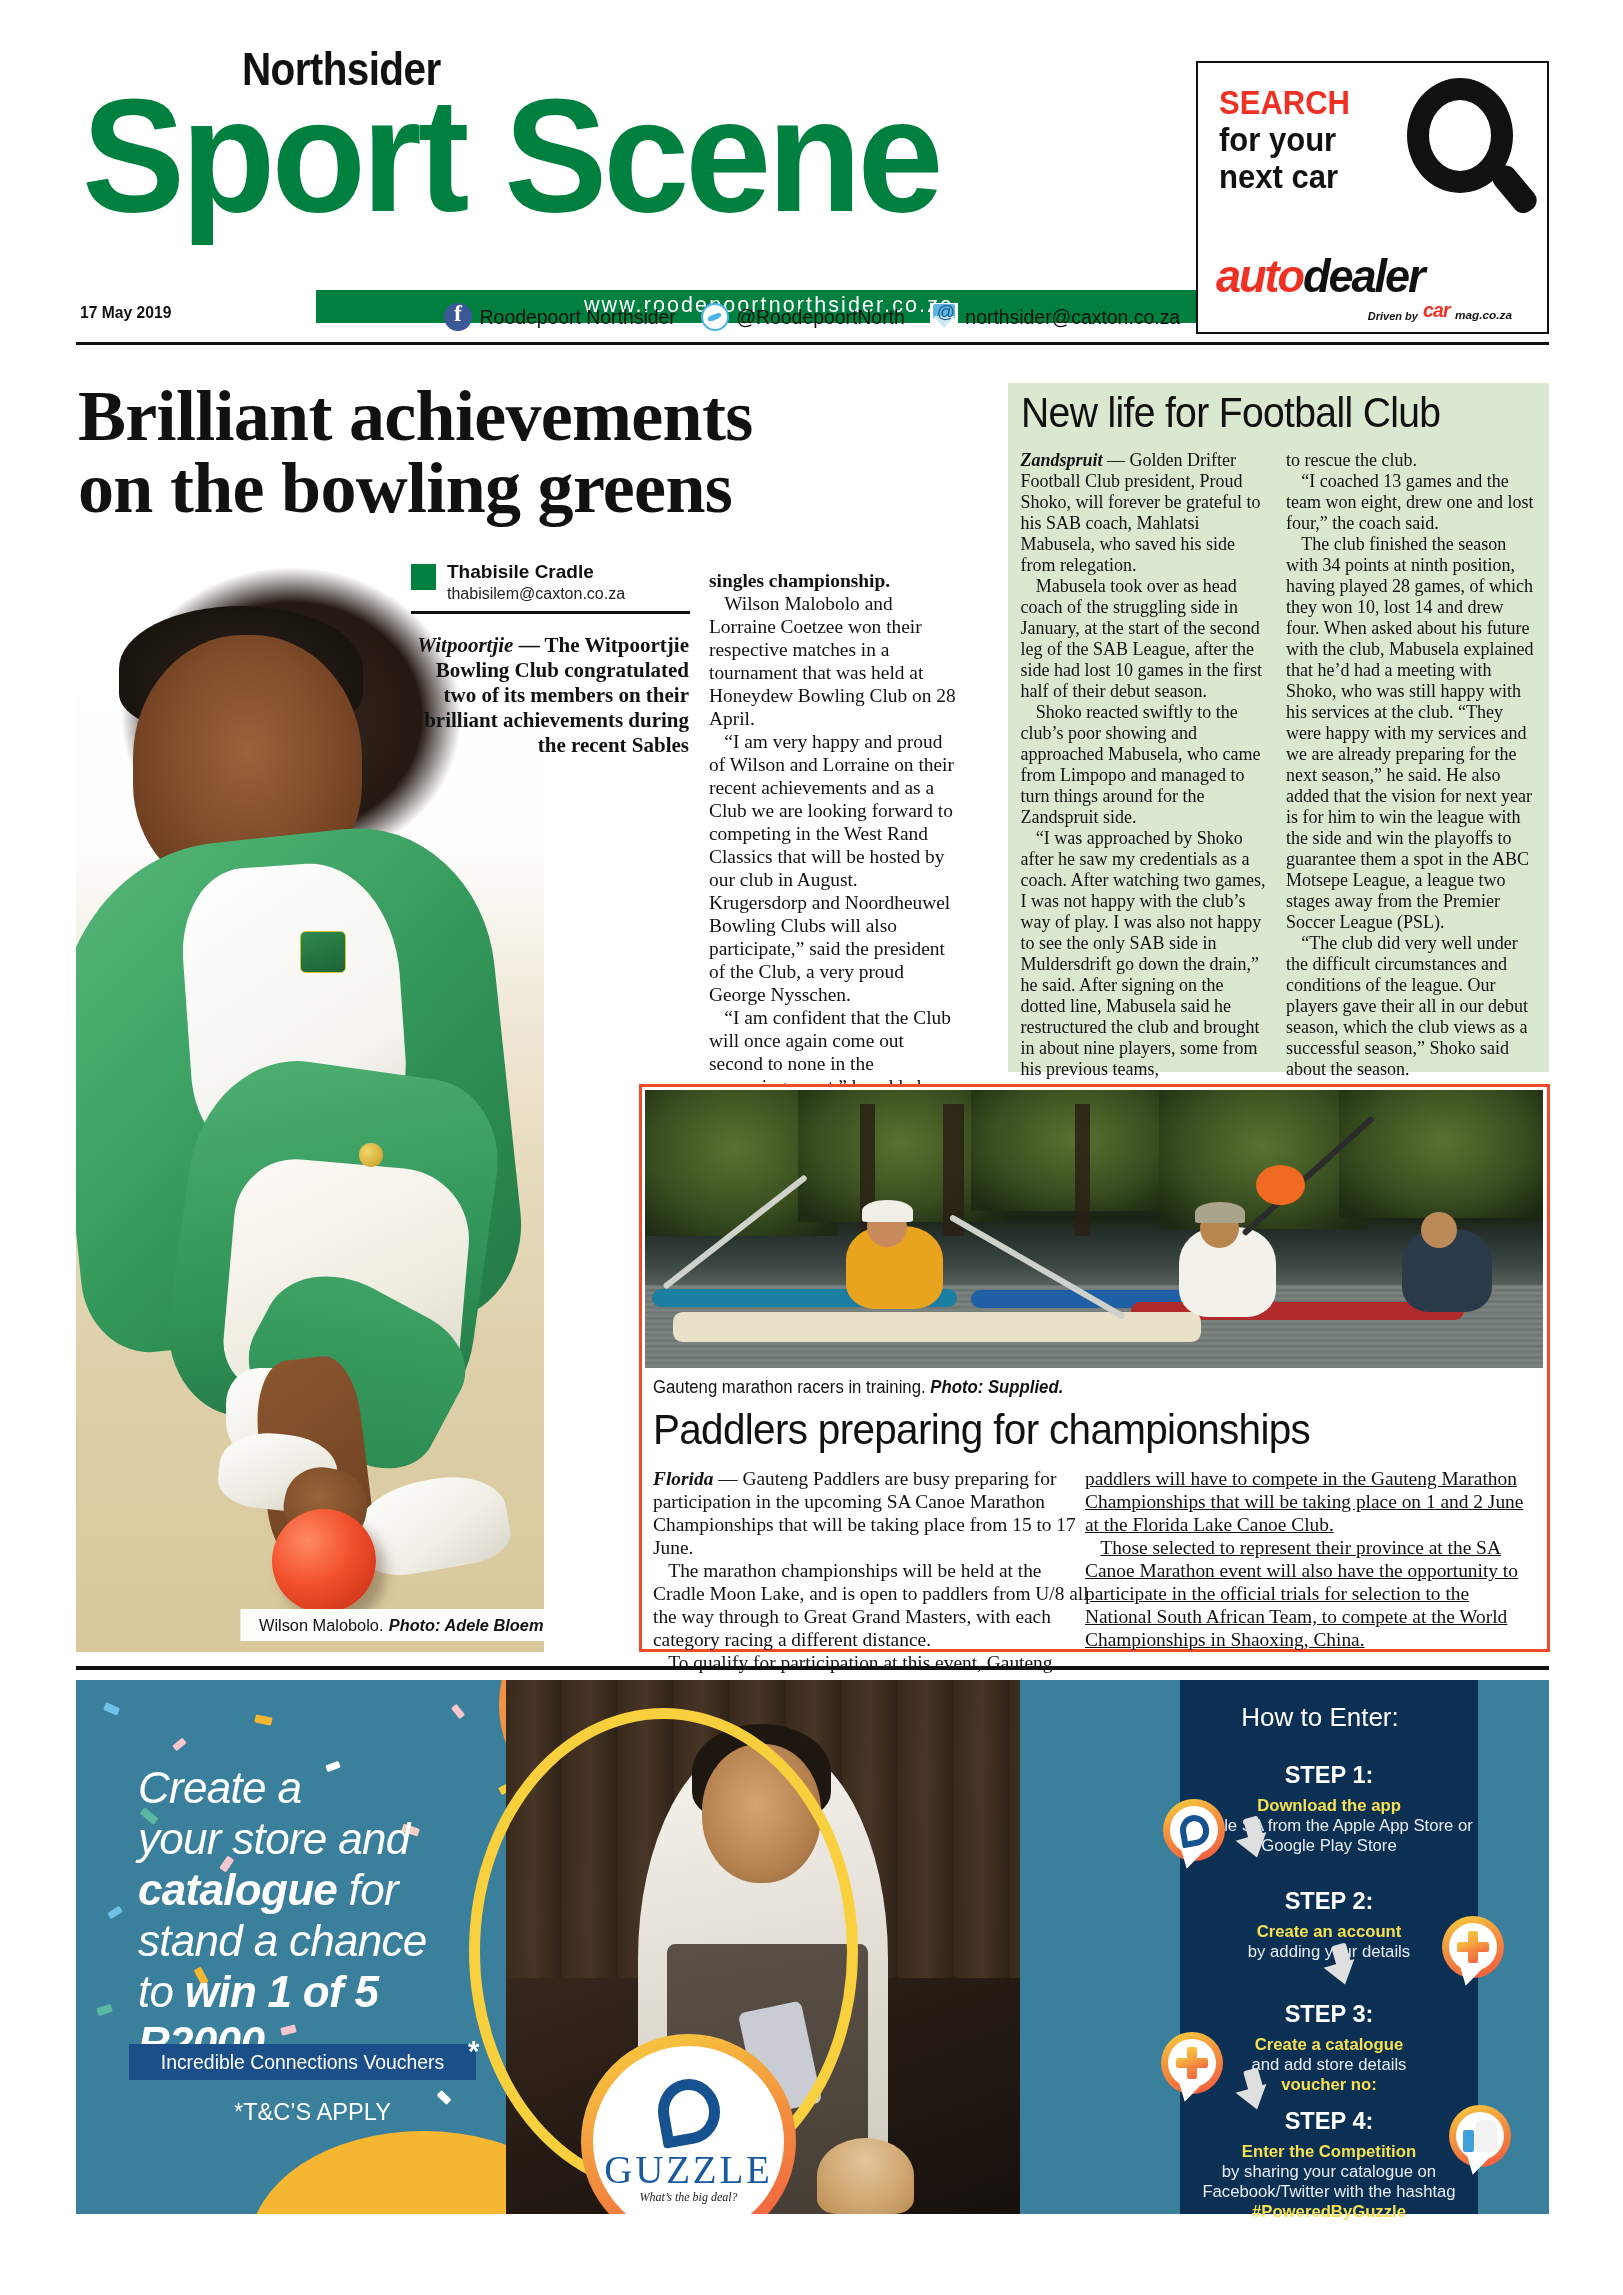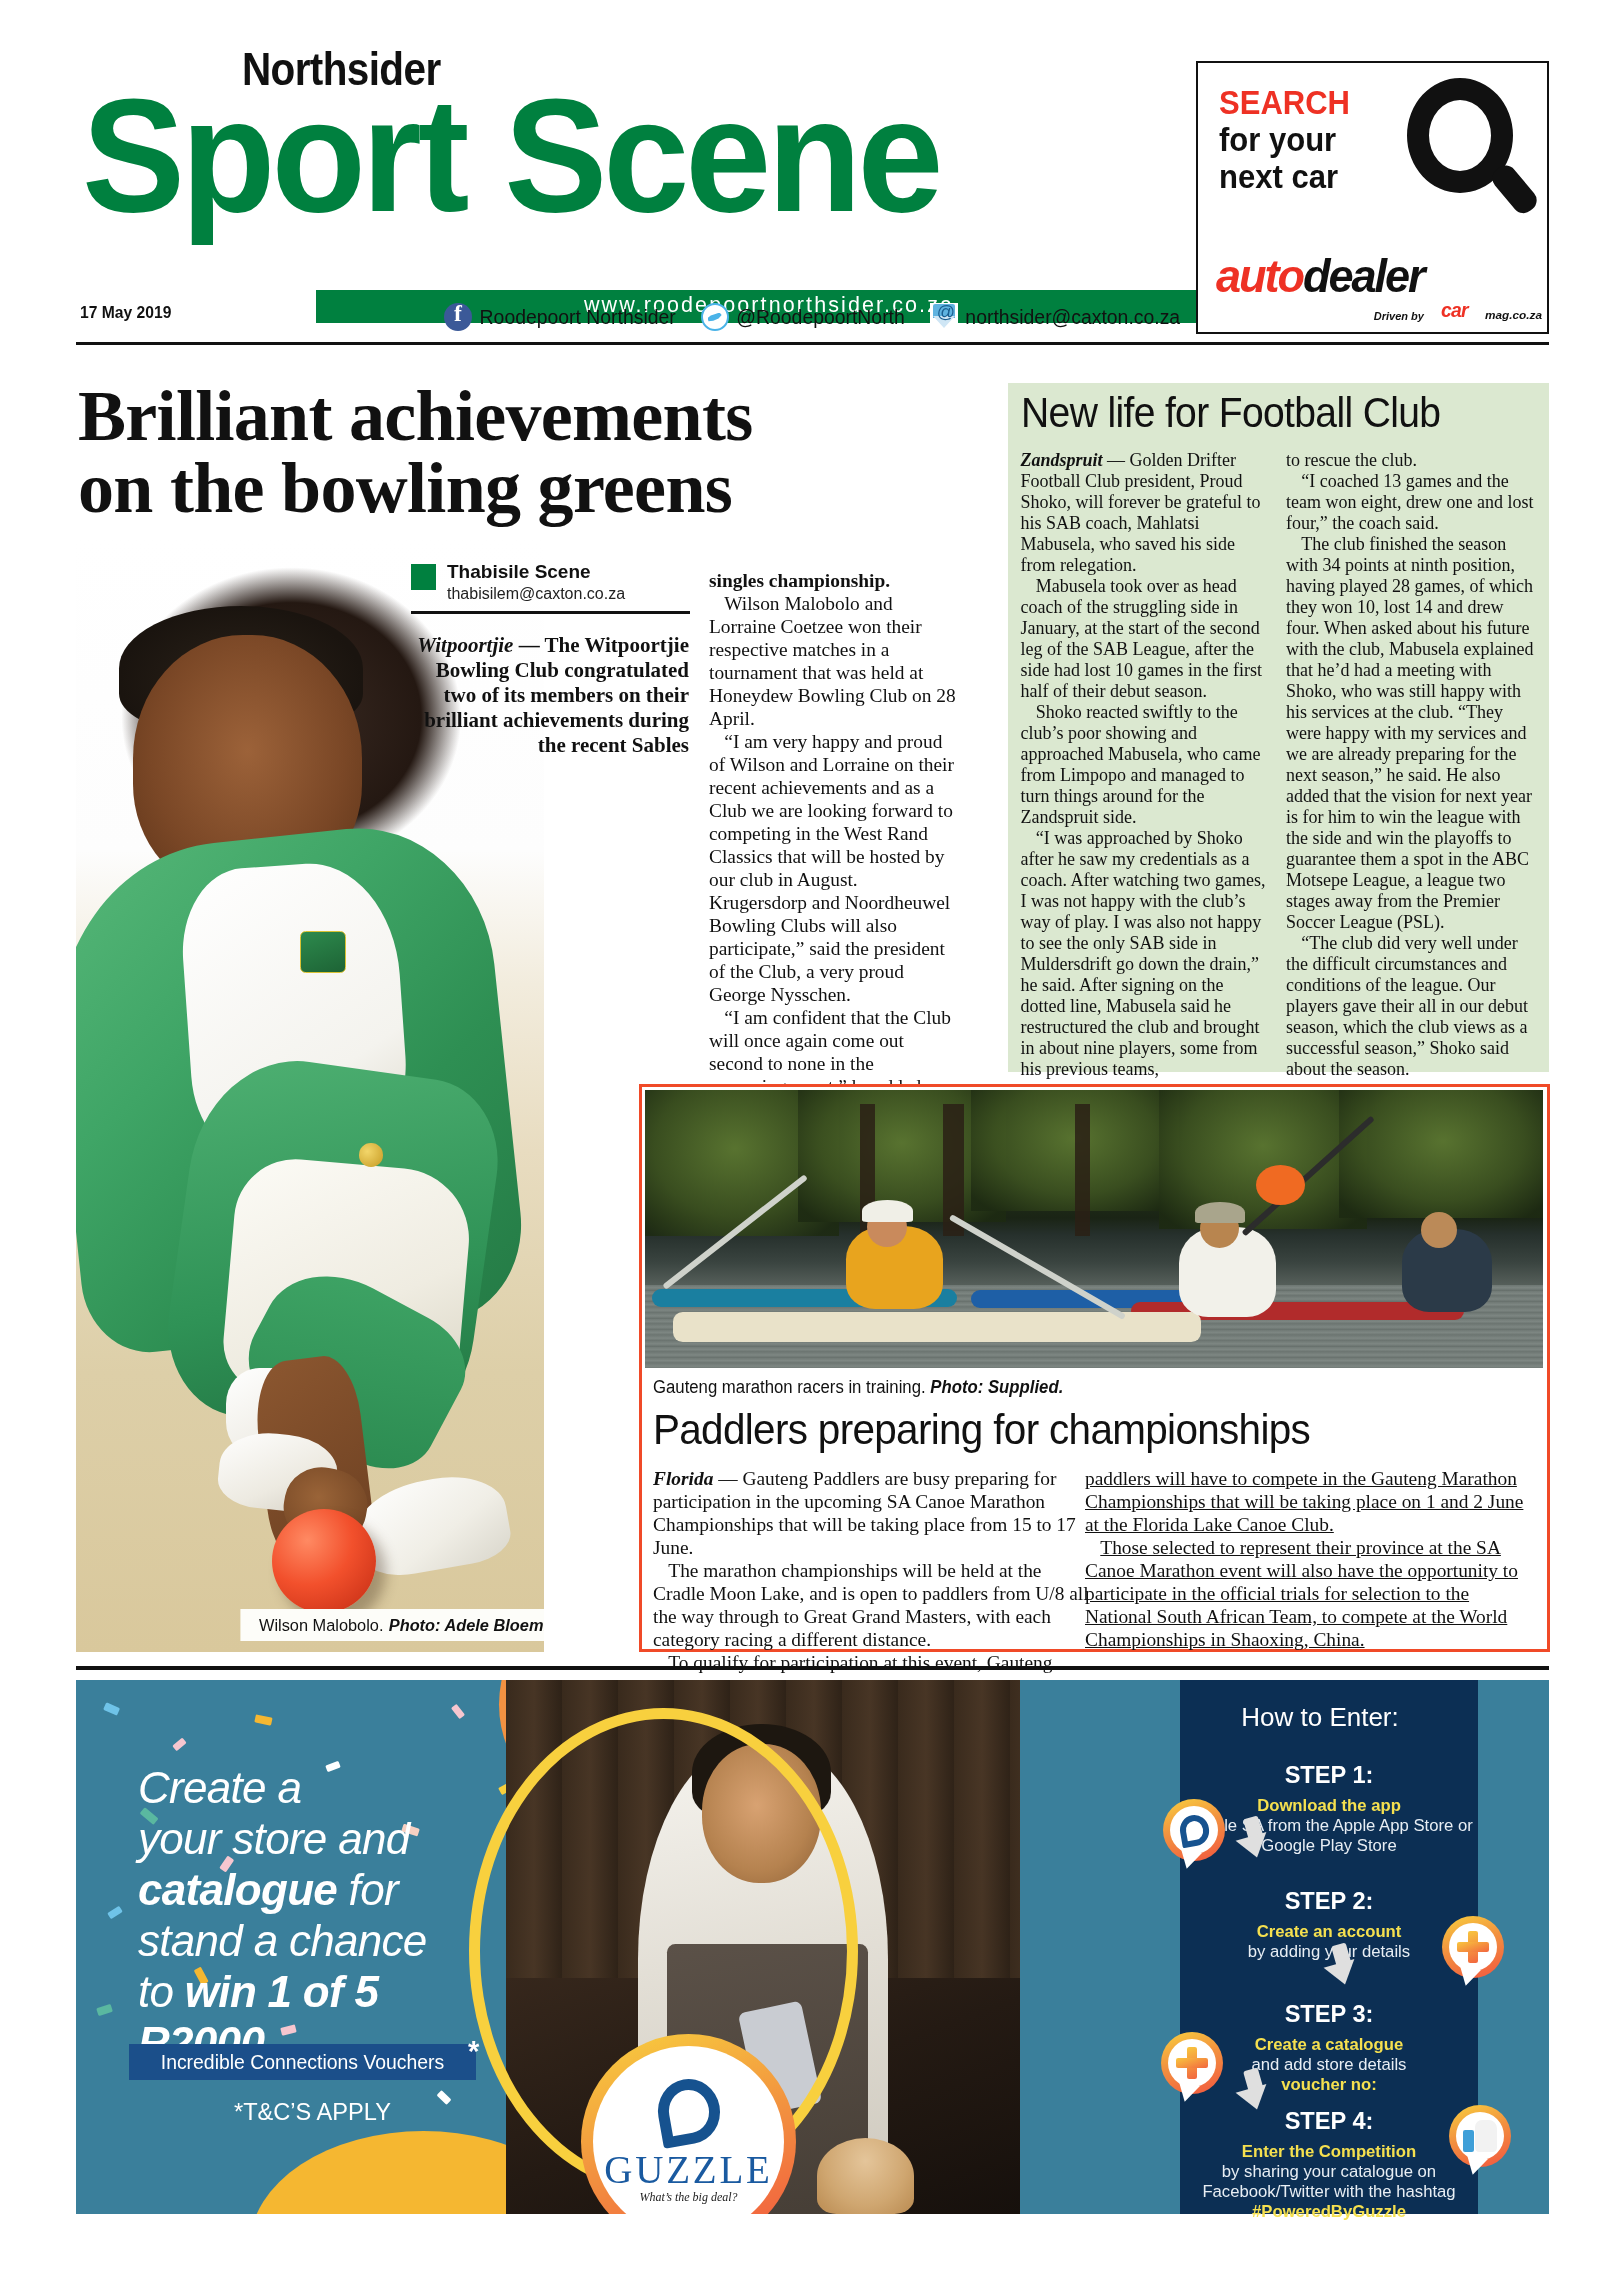--- a/index.html
+++ b/index.html
@@ -106,22 +106,22 @@
     transform-origin: top center;
   }
   .ad-auto .brand {
     position: absolute; left: 18px; bottom: 29px; width: 319px;
     font-family: "Liberation Sans", sans-serif; font-weight: bold;
     font-size: 46px; font-style: italic; letter-spacing: -2.1px; color: #111;
     transform: scaleX(0.98); transform-origin: left bottom;
   }
   .ad-auto .brand .auto { color: #ee3124; }
   .ad-auto .driven {
-    position: absolute; right: 5px; bottom: 9.7px;
-    display: flex; align-items: flex-end; gap: 17px;
+    position: absolute; right: 35px; bottom: 9.7px;
+    display: flex; align-items: flex-end; gap: 5px;
   }
   .ad-auto .driven .dby {
     font-family: "Liberation Sans", sans-serif; font-style: italic;
     font-weight: bold; font-size: 11px; color: #111;
   }
   .ad-auto .driven .carm {
     font-family: "Liberation Sans", sans-serif; font-weight: bold;
     font-style: italic; font-size: 19.4px; color: #ee3124; letter-spacing: -0.7px;
   }
   .ad-auto .driven .mz {
@@ -593,21 +593,21 @@
   <div class="pb-hand"></div>
   <div class="pb-ball"></div>
   <div class="pb-caption">
     <span>Wilson Malobolo.</span>
     <b>Photo: Adele Bloem.</b>
   </div>
 </div>
 
 <div class="byline">
   <div class="sq"></div>
-  <div class="nm">Thabisile Scene</div>
+  <div class="nm">Thabisile Cradle</div>
   <div class="em">thabisilem@caxton.co.za</div>
   <div class="bl"></div>
 </div>
 
 <div class="lead">
   <i>Witpoortjie</i><span> — The Witpoortjie Bowling Club congratulated two of its members on their brilliant achievements during the recent Sables</span>
 </div>
 
 <div class="col-main">
   <p class="noind sub">singles championship.</p>

